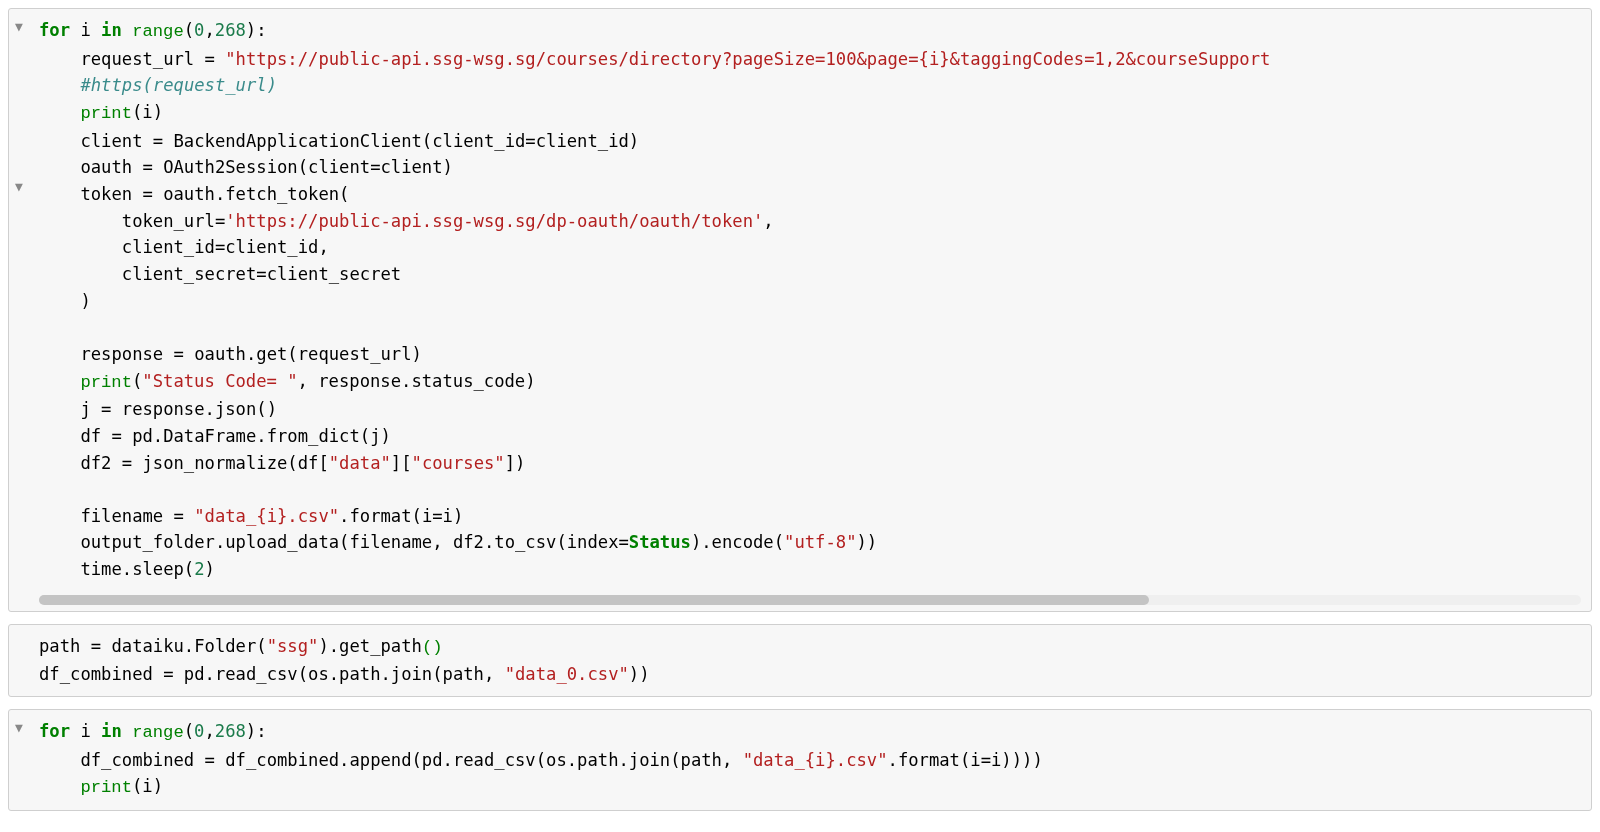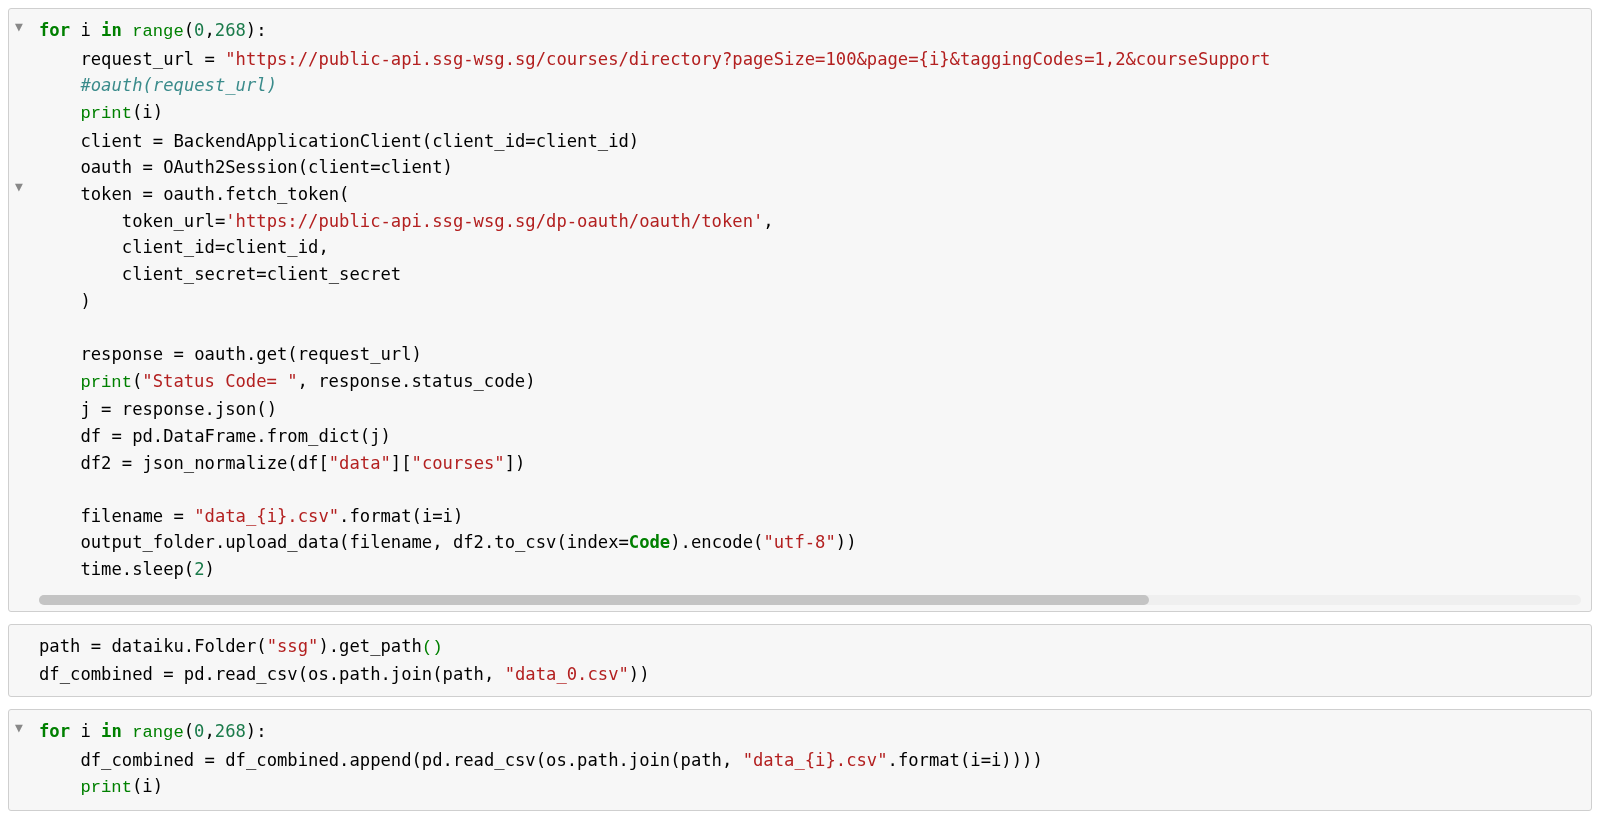--- a/index.html
+++ b/index.html
@@ -72,38 +72,38 @@
 <body>
 
 <div id="root">
     <div class="cell">
       <div class="gutter">
         <div class="fold" style="top: 8px;">▼</div>
         <div class="fold" style="top: 168px;">▼</div>
       </div>
       <div class="code-area"><span class="kw">for</span> i <span class="kw">in</span> <span class="bltn">range</span>(<span class="num">0</span>,<span class="num">268</span>):
     request_url = <span class="str">"https://public-api.ssg-wsg.sg/courses/directory?pageSize=100&amp;page={i}&amp;taggingCodes=1,2&amp;courseSupport</span>
-    <span class="comm">#oauth(request_url)</span>
+    <span class="comm">#https(request_url)</span>
     <span class="bltn">print</span>(i)
     client = BackendApplicationClient(client_id=client_id)
     oauth = OAuth2Session(client=client)
     token = oauth.fetch_token(
         token_url=<span class="str">'https://public-api.ssg-wsg.sg/dp-oauth/oauth/token'</span>,
         client_id=client_id,
         client_secret=client_secret
     )
 
     response = oauth.get(request_url)
     <span class="bltn">print</span>(<span class="str">"Status Code= "</span>, response.status_code)
     j = response.json()
     df = pd.DataFrame.from_dict(j)
     df2 = json_normalize(df[<span class="str">"data"</span>][<span class="str">"courses"</span>])
 
     filename = <span class="str">"data_{i}.csv"</span>.format(i=i)
-    output_folder.upload_data(filename, df2.to_csv(index=<span class="kwc">Code</span>).encode(<span class="str">"utf-8"</span>))
+    output_folder.upload_data(filename, df2.to_csv(index=<span class="kwc">Status</span>).encode(<span class="str">"utf-8"</span>))
     time.sleep(<span class="num">2</span>)</div>
       <div class="scrollbar-fake">
         <div class="scroll-thumb" style="width: 72%;"></div>
       </div>
     </div>
     <div class="cell">
       <div class="code-area">path = dataiku.Folder(<span class="str">"ssg"</span>).get_path<span class="bltn">()</span>
 df_combined = pd.read_csv(os.path.join(path, <span class="str">"data_0.csv"</span>))</div>
     </div>
     <div class="cell">

